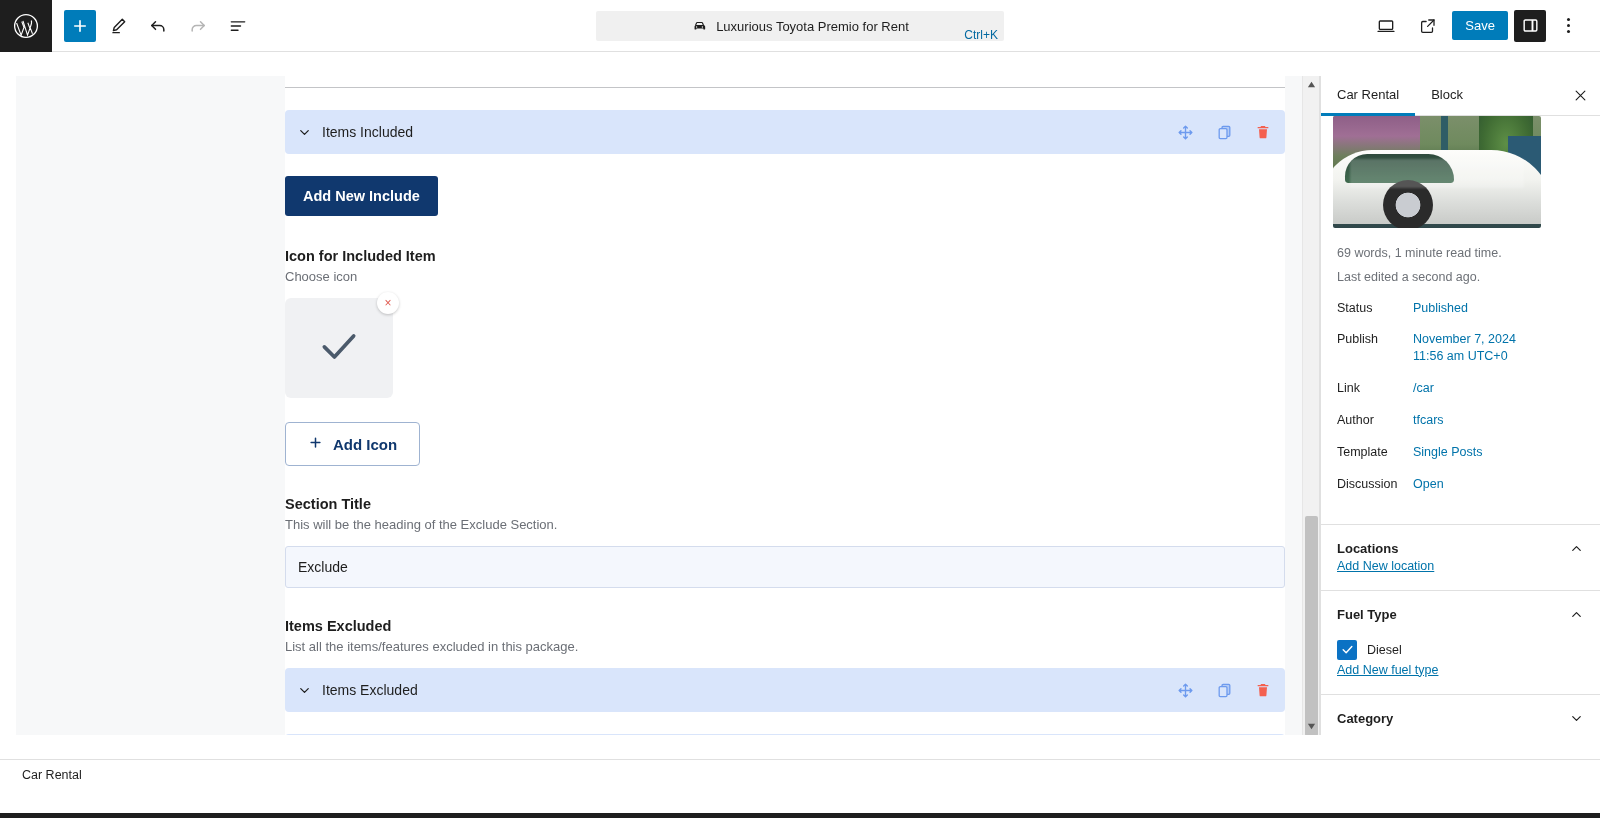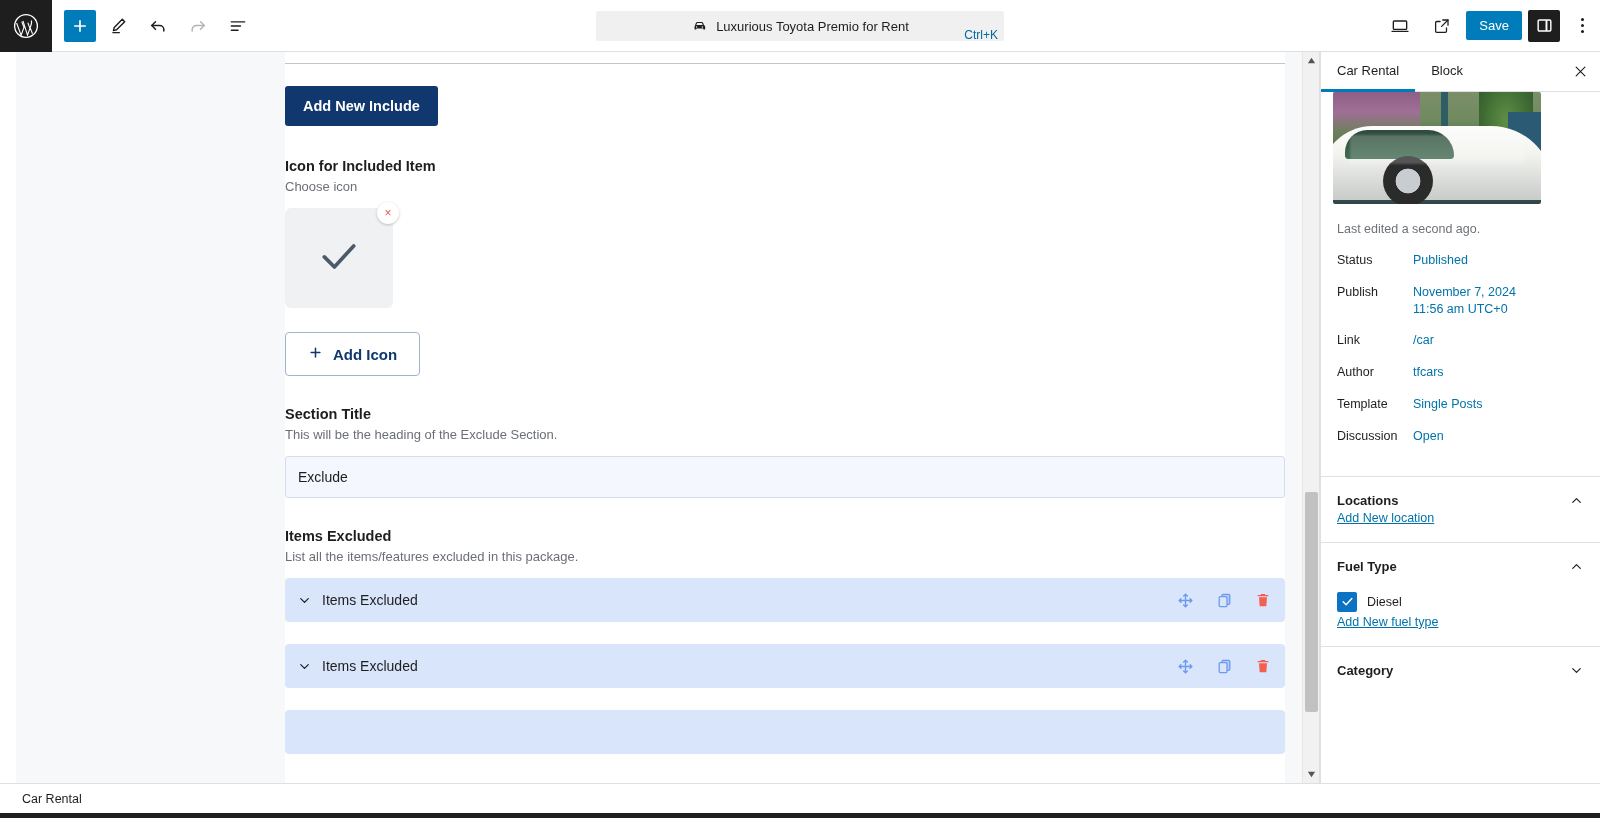--- a/index.html
+++ b/index.html
@@ -2,21 +2,21 @@
 <html><head>
 <meta charset="utf-8">
 <style>
   * { box-sizing: border-box; margin: 0; padding: 0; }
   html, body {
     width: 1600px; height: 818px;
     font-family: "Liberation Sans", sans-serif;
     background: #ffffff;
     overflow: hidden;
   }
-  .app { position: relative; width: 1600px; height: 818px; display: flex; flex-direction: column; }
+  .app { position: relative; width: 1600px; height: 818px; display: flex; flex-direction: column; gap: 24px; }
 
   
   .topbar {
     height: 52px; flex: 0 0 52px;
     display: flex; align-items: center;
     background: #fff;
     border-bottom: 1px solid #e0e0e0;
     position: relative;
   }
   .wp-logo {
@@ -41,21 +41,21 @@
     display: flex; align-items: center; justify-content: center;
     gap: 8px; cursor: pointer;
   }
   .cmdbar .cmd-title { font-size: 13px; color: #1e1e1e; }
   .cmdbar .cmd-shortcut {
     position: absolute; right: 6px; font-size: 12px; color: #0369a1; margin-top: 18px;
   }
   .cmdbar .car-ico { color: #1e1e1e; display: flex; }
 
   .tb-right {
-    margin-left: auto; display: flex; align-items: center; gap: 6px; padding-right: 2px;
+    margin-left: auto; display: flex; align-items: center; gap: 6px; padding-right: 16px;
   }
   .save-btn {
     background: #007cba; color: #fff; border: none;
     font-size: 13px; font-weight: 400;
     padding: 7px 13px; border-radius: 2px; cursor: pointer;
     font-family: "Liberation Sans", sans-serif;
   }
   .sb-toggle {
     width: 32px; height: 32px; border-radius: 2px;
     background: #1e1e1e; color: #fff;
@@ -345,20 +345,46 @@
 
       <div class="editor-frame">
         <div class="editor-scroll">
 
           <div class="meta-panel">
             <div class="meta-inner">
 
               <div class="top-cut-field"></div>
 
               
+              <div class="rep-row">
+                <span class="rep-chev">
+                  <svg width="15" height="15" viewBox="0 0 24 24" fill="none" stroke="#1e1e1e" stroke-width="2" stroke-linecap="round" stroke-linejoin="round">
+                      <path d="M6 9l6 6 6-6"></path>
+                    </svg>
+                </span>
+                <span class="rep-label">Items Included</span>
+                <span class="rep-actions">
+                  <span class="ico-move">
+                    <svg width="17" height="17" viewBox="0 0 24 24" fill="none" stroke="currentColor" stroke-width="1.9" stroke-linecap="round" stroke-linejoin="round">
+                      <path d="M12 3v18M3 12h18M12 3l-2.6 2.6M12 3l2.6 2.6M12 21l-2.6-2.6M12 21l2.6-2.6M3 12l2.6-2.6M3 12l2.6 2.6M21 12l-2.6-2.6M21 12l-2.6 2.6"></path>
+                    </svg>
+                  </span>
+                  <span class="ico-dup">
+                    <svg width="17" height="17" viewBox="0 0 24 24" fill="none" stroke="currentColor" stroke-width="1.8" stroke-linejoin="round">
+                      <rect x="8.5" y="3.5" width="11" height="14" rx="1.5" fill="currentColor" fill-opacity=".35"></rect>
+                      <rect x="4.5" y="6.5" width="11" height="14" rx="1.5" fill="#d9e5fb"></rect>
+                    </svg>
+                  </span>
+                  <span class="ico-del">
+                    <svg width="16" height="16" viewBox="0 0 24 24" fill="currentColor">
+                      <path d="M9 3h6l.7 1.5H20V6.5H4V4.5h4.3zM6 8h12l-.9 12.2c-.05.8-.7 1.3-1.5 1.3H8.4c-.8 0-1.45-.5-1.5-1.3z"></path>
+                    </svg>
+                  </span>
+                </span>
+              </div>
 
               <button class="btn-navy">Add New Include</button>
 
               <div class="fld-label">Icon for Included Item</div>
               <div class="fld-help">Choose icon</div>
 
               <div class="icon-tile">
                 <span class="check">
                   <svg width="44" height="44" viewBox="0 0 24 24" fill="none" stroke="currentColor" stroke-width="2" stroke-linecap="round" stroke-linejoin="round">
                       <path d="M4 12.5l5.5 5.5L20 6.5"></path>
@@ -481,20 +507,21 @@
             <div class="pole2"></div>
             <div class="tree"></div>
             <div class="fence"></div>
             <div class="car"></div>
             <div class="glass"></div>
             <div class="wheel"></div>
             <div class="wmark"></div>
           </div>
 
           <div class="read-meta">
+            <div>69 words, 1 minute read time.</div>
             <div>Last edited a second ago.</div>
           </div>
 
           <div class="meta-rows">
             <div class="meta-line">
               <div class="meta-key">Status</div>
               <div class="meta-val">Published</div>
             </div>
             <div class="meta-line">
               <div class="meta-key">Publish</div>

